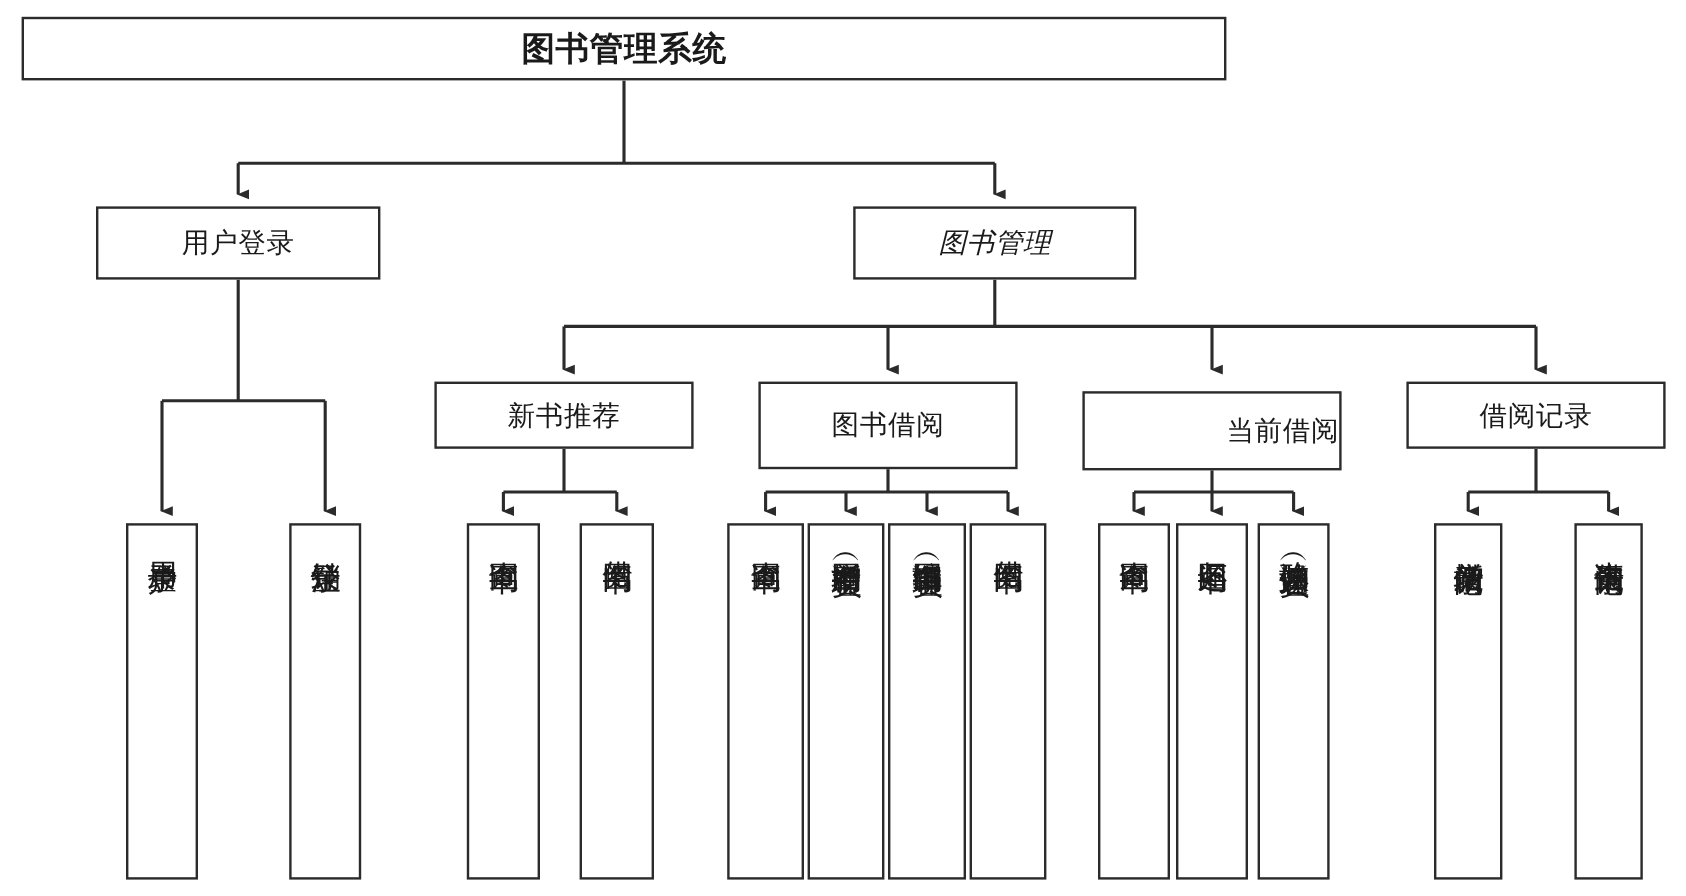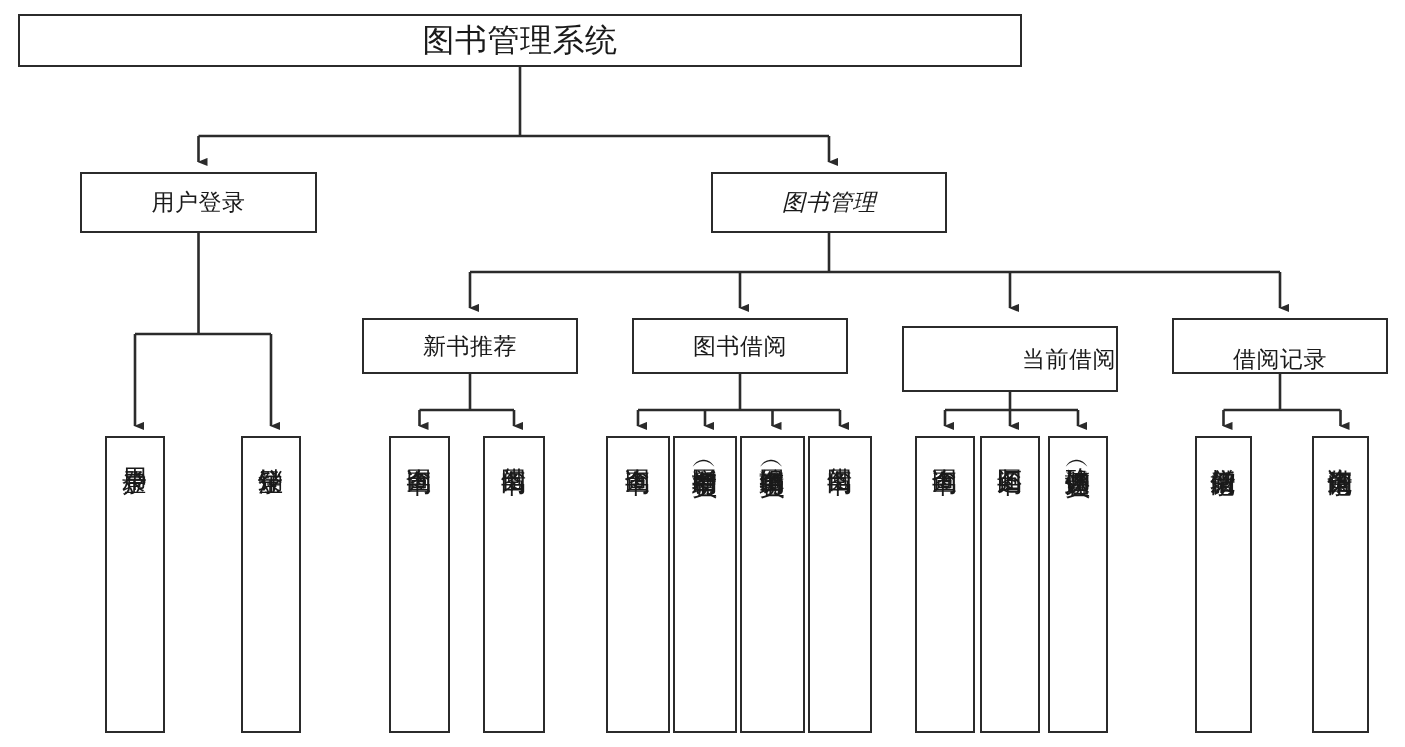--- a/index.html
+++ b/index.html
@@ -41,21 +41,22 @@
     display: block;
     text-align: center;
     line-height: 1.14;
     letter-spacing: 0.5px;
   }
   .node.h .label {
     font-size: 23px;
     white-space: nowrap;
   }
   .node.root .label {
-    font-size: 32px;
+    font-size: 28px;
+    font-weight: bold;
   }
   .node.v {
     align-items: flex-start;
     padding-top: 10px;
   }
   .node.v .label {
     writing-mode: vertical-rl;
     text-orientation: upright;
     font-size: 25px;
     line-height: 1.12;
@@ -128,27 +129,27 @@
       </div>
       <div class="node h lvl2" style="left: 80px; top: 172px; width: 237px; height: 61px;">
         <span class="label">用户登录</span>
       </div>
       <div class="node h lvl2" style="left: 711px; top: 172px; width: 236px; height: 61px; font-style: italic;">
         <span class="label">图书管理</span>
       </div>
       <div class="node h lvl3" style="left: 362px; top: 318px; width: 216px; height: 56px; align-items: center;">
         <span class="label">新书推荐</span>
       </div>
-      <div class="node h lvl3" style="left: 632px; top: 318px; width: 216px; height: 56px;">
+      <div class="node h lvl3" style="left: 632px; top: 318px; width: 216px; height: 73px;">
         <span class="label">图书借阅</span>
       </div>
       <div class="node h lvl3" style="left: 902px; top: 326px; width: 216px; height: 66px; justify-content: flex-end;">
         <span class="label">当前借阅</span>
       </div>
-      <div class="node h lvl3" style="left: 1172px; top: 318px; width: 216px; height: 56px; align-items: flex-end;">
+      <div class="node h lvl3" style="left: 1172px; top: 318px; width: 216px; height: 56px;">
         <span class="label">借阅记录</span>
       </div>
       <div class="node v leaf" style="left: 105px; top: 436px; width: 60px; height: 297px;">
         <span class="label">用户登录</span>
       </div>
       <div class="node v leaf" style="left: 241px; top: 436px; width: 60px; height: 297px;">
         <span class="label">注销登录</span>
       </div>
       <div class="node v leaf" style="left: 389px; top: 436px; width: 61px; height: 297px;">
         <span class="label">查询图书</span>

